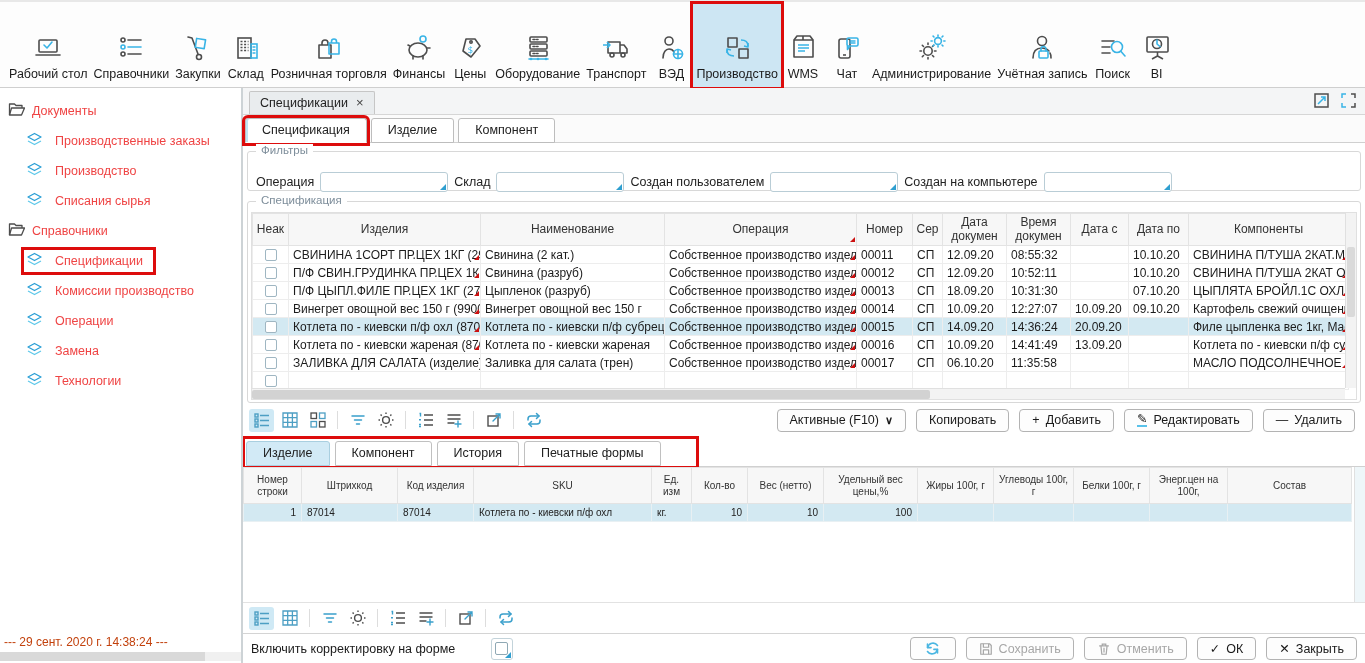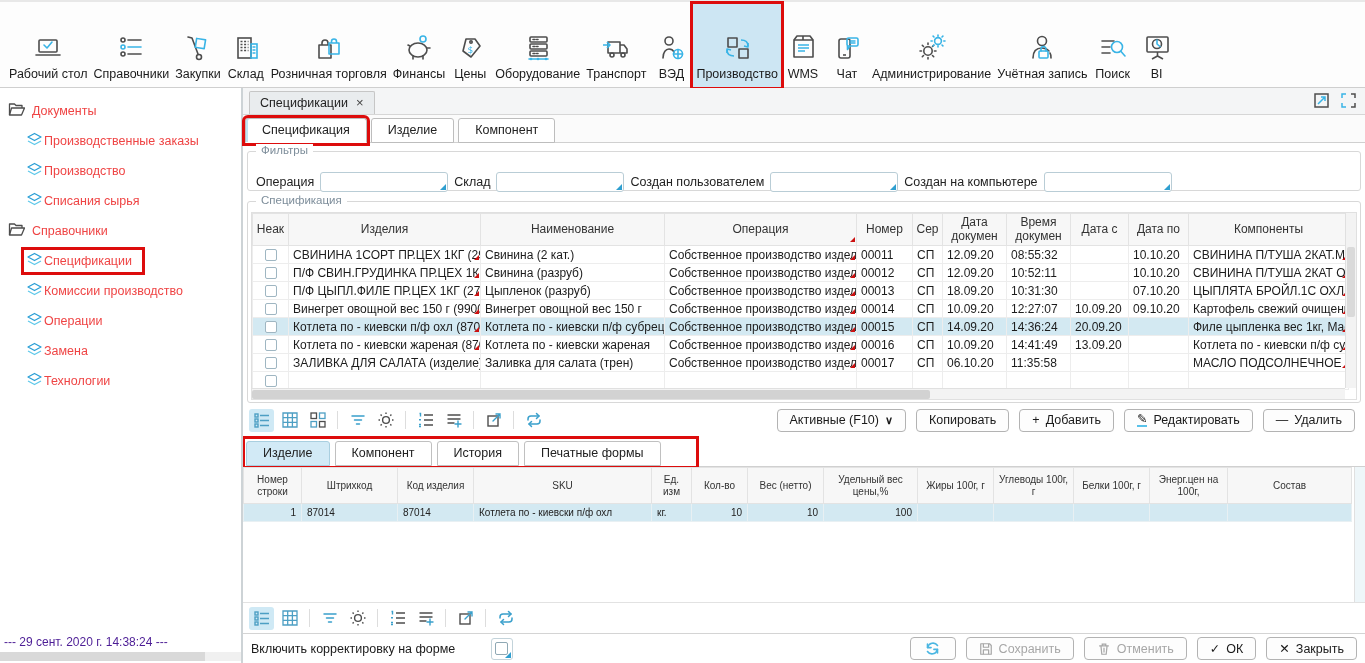--- a/index.html
+++ b/index.html
@@ -13,23 +13,23 @@
   .ti .ti-label { font-size:12.5px; color:#1b1b1b; white-space:nowrap; }
   .ti svg { display:block; margin-bottom:3px; }
   .ti.active { background:#cde6f3; }
   .red-box { outline:3px solid #dd0c0c; }
 
   
   .bodyrow { flex:1; display:flex; min-height:0; }
   .sidebar { width:243px; border-right:2px solid #cdd3d6; position:relative; background:#fff; padding-top:8px; }
   .tree-group { display:flex; align-items:center; gap:7px; padding:6px 8px; }
   .tree-leaf { display:flex; align-items:center; padding:4px 8px 4px 24px; }
-  .tree-leaf .leaf-inner { display:inline-flex; align-items:center; gap:1px; padding:2px 10px 2px 2px;text-align:center; }
+  .tree-leaf .leaf-inner { display:inline-flex; align-items:center; gap:12px; padding:2px 10px 2px 2px;text-align:center; }
   .tree-label { font-size:12.5px; color:#ef4444; white-space:nowrap; }
-  .sb-status { position:absolute; left:4px; bottom:14px; font-size:12px; color:#4c1d95; white-space:nowrap; }
+  .sb-status { position:absolute; left:4px; bottom:14px; font-size:12px; color:#c2410c; white-space:nowrap; }
   .sb-scroll { position:absolute; left:0; bottom:2px; height:9px; width:100%; background:#f0f0f0; }
   .sb-scroll .thumb { width:205px; height:9px; background:#d9d9d9; }
 
   .main { flex:1; display:flex; flex-direction:column; min-width:0; background:#fff; }
 
   
   .doctab-strip { height:27px; background:#f4f5f6; border-bottom:1px solid #d6d6d6; display:flex; align-items:flex-end; padding:0 6px; position:relative; }
   .doctab { background:#e9ecee; border:1px solid #c6c6c6; border-bottom:none; border-radius:2px 2px 0 0; padding:3px 10px 4px; font-size:12.5px; display:flex; gap:8px; align-items:center; }
   .doctab .x { color:#444; font-size:13px; }
   .strip-icons { position:absolute; right:8px; top:4px; display:flex; gap:10px; }

